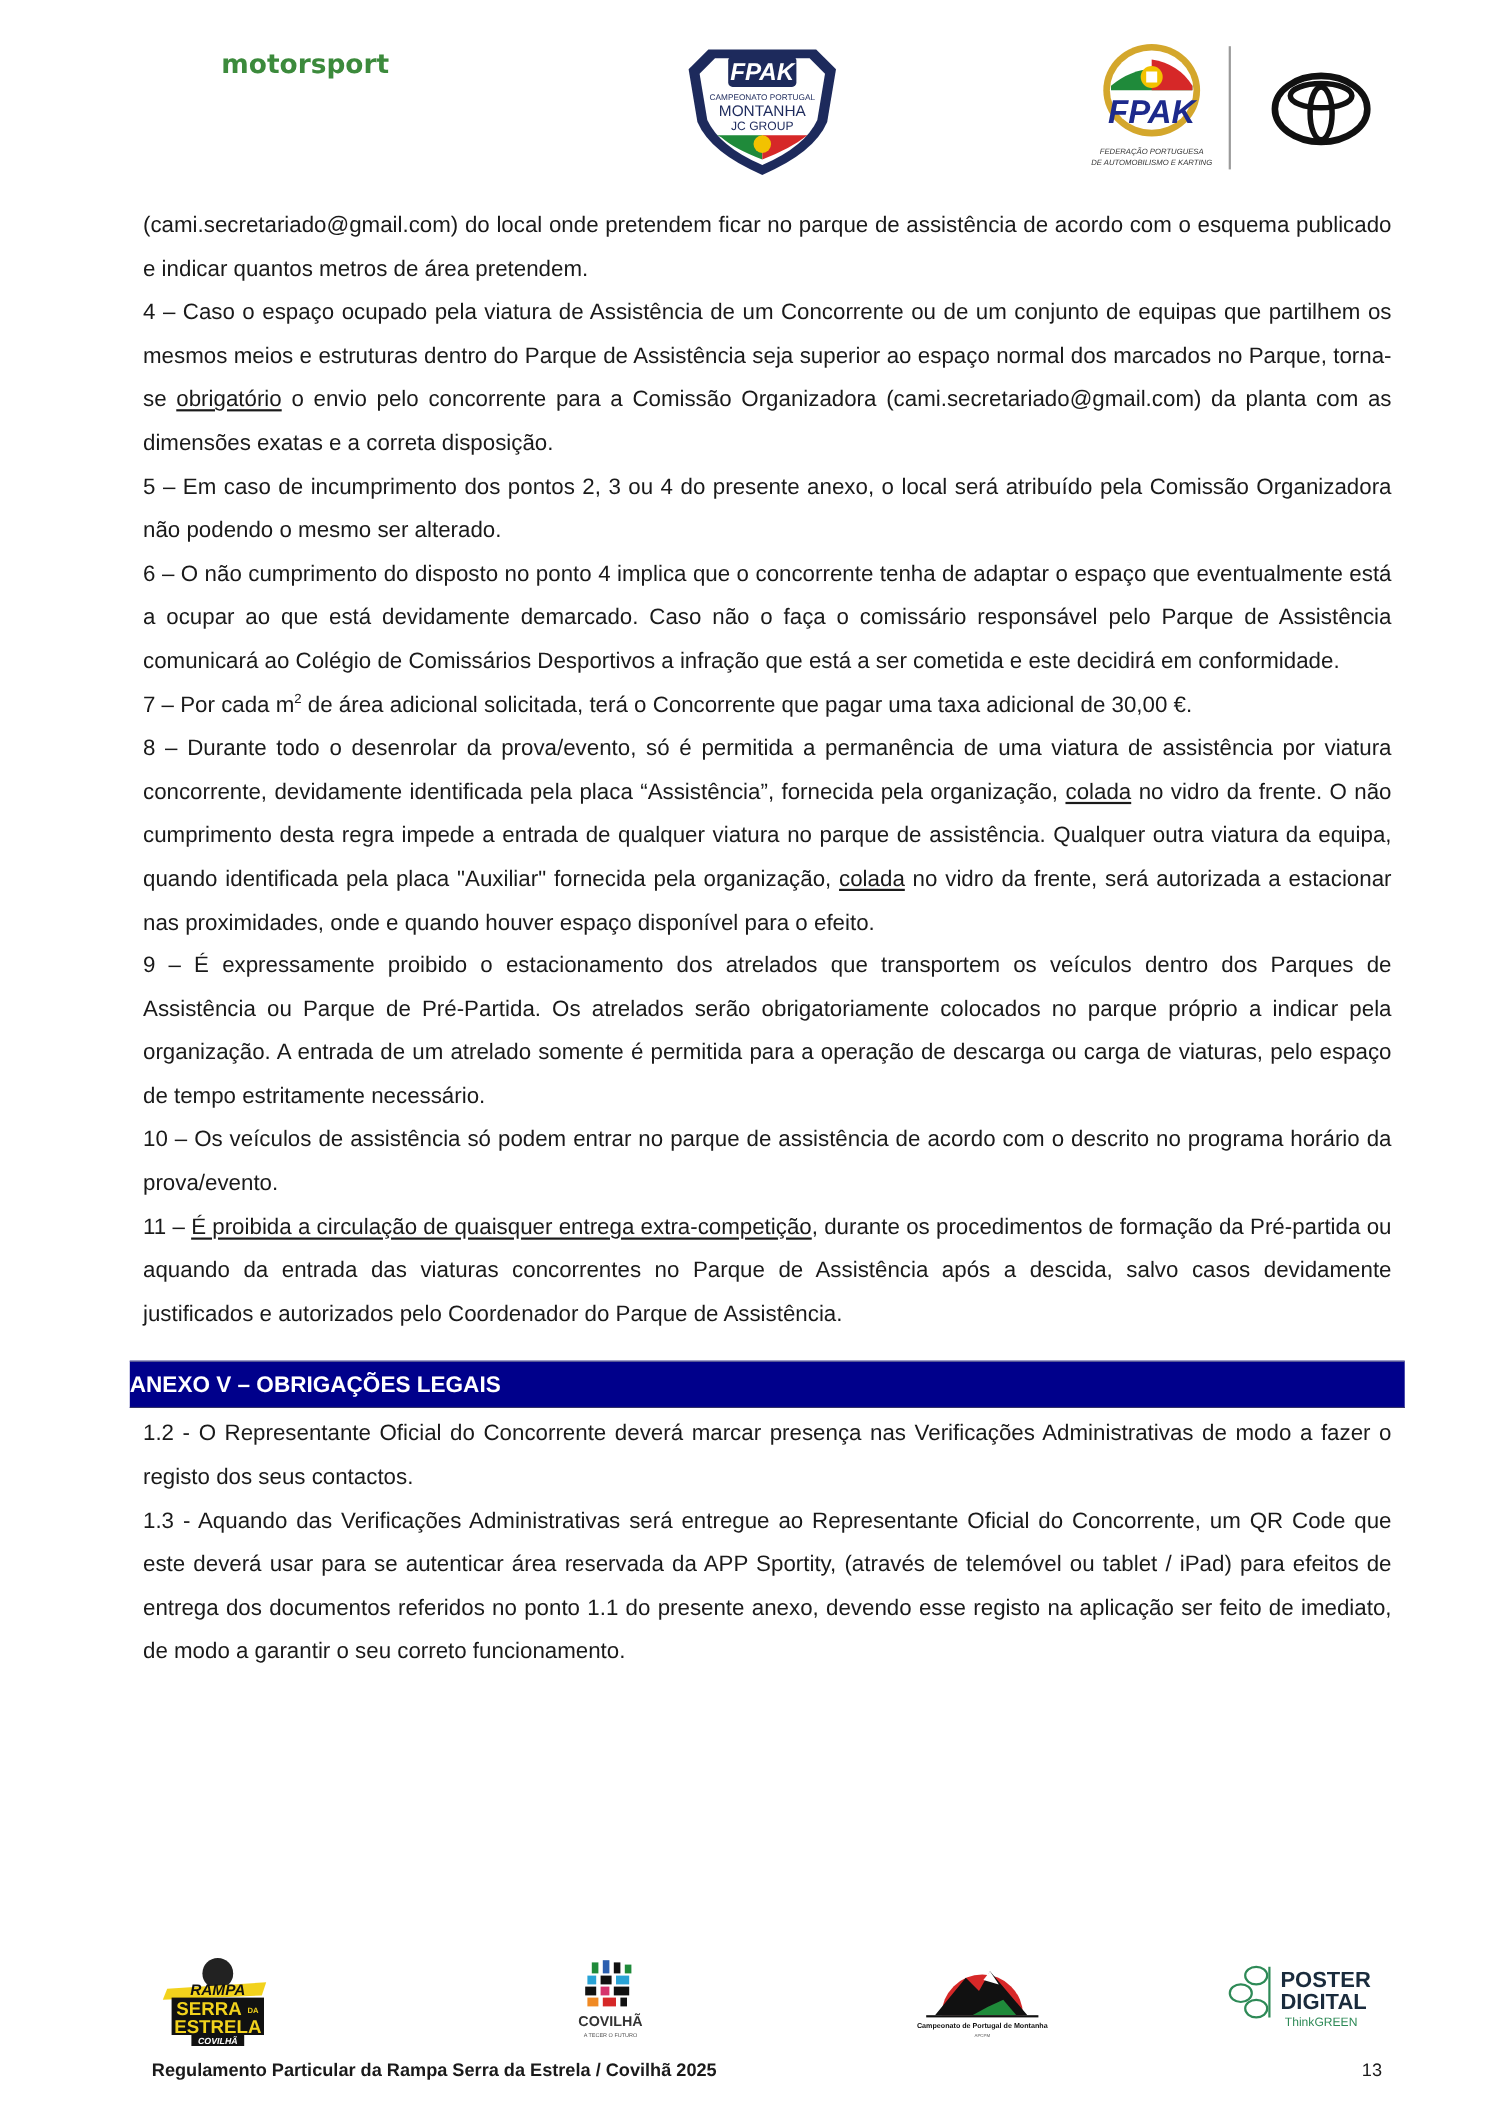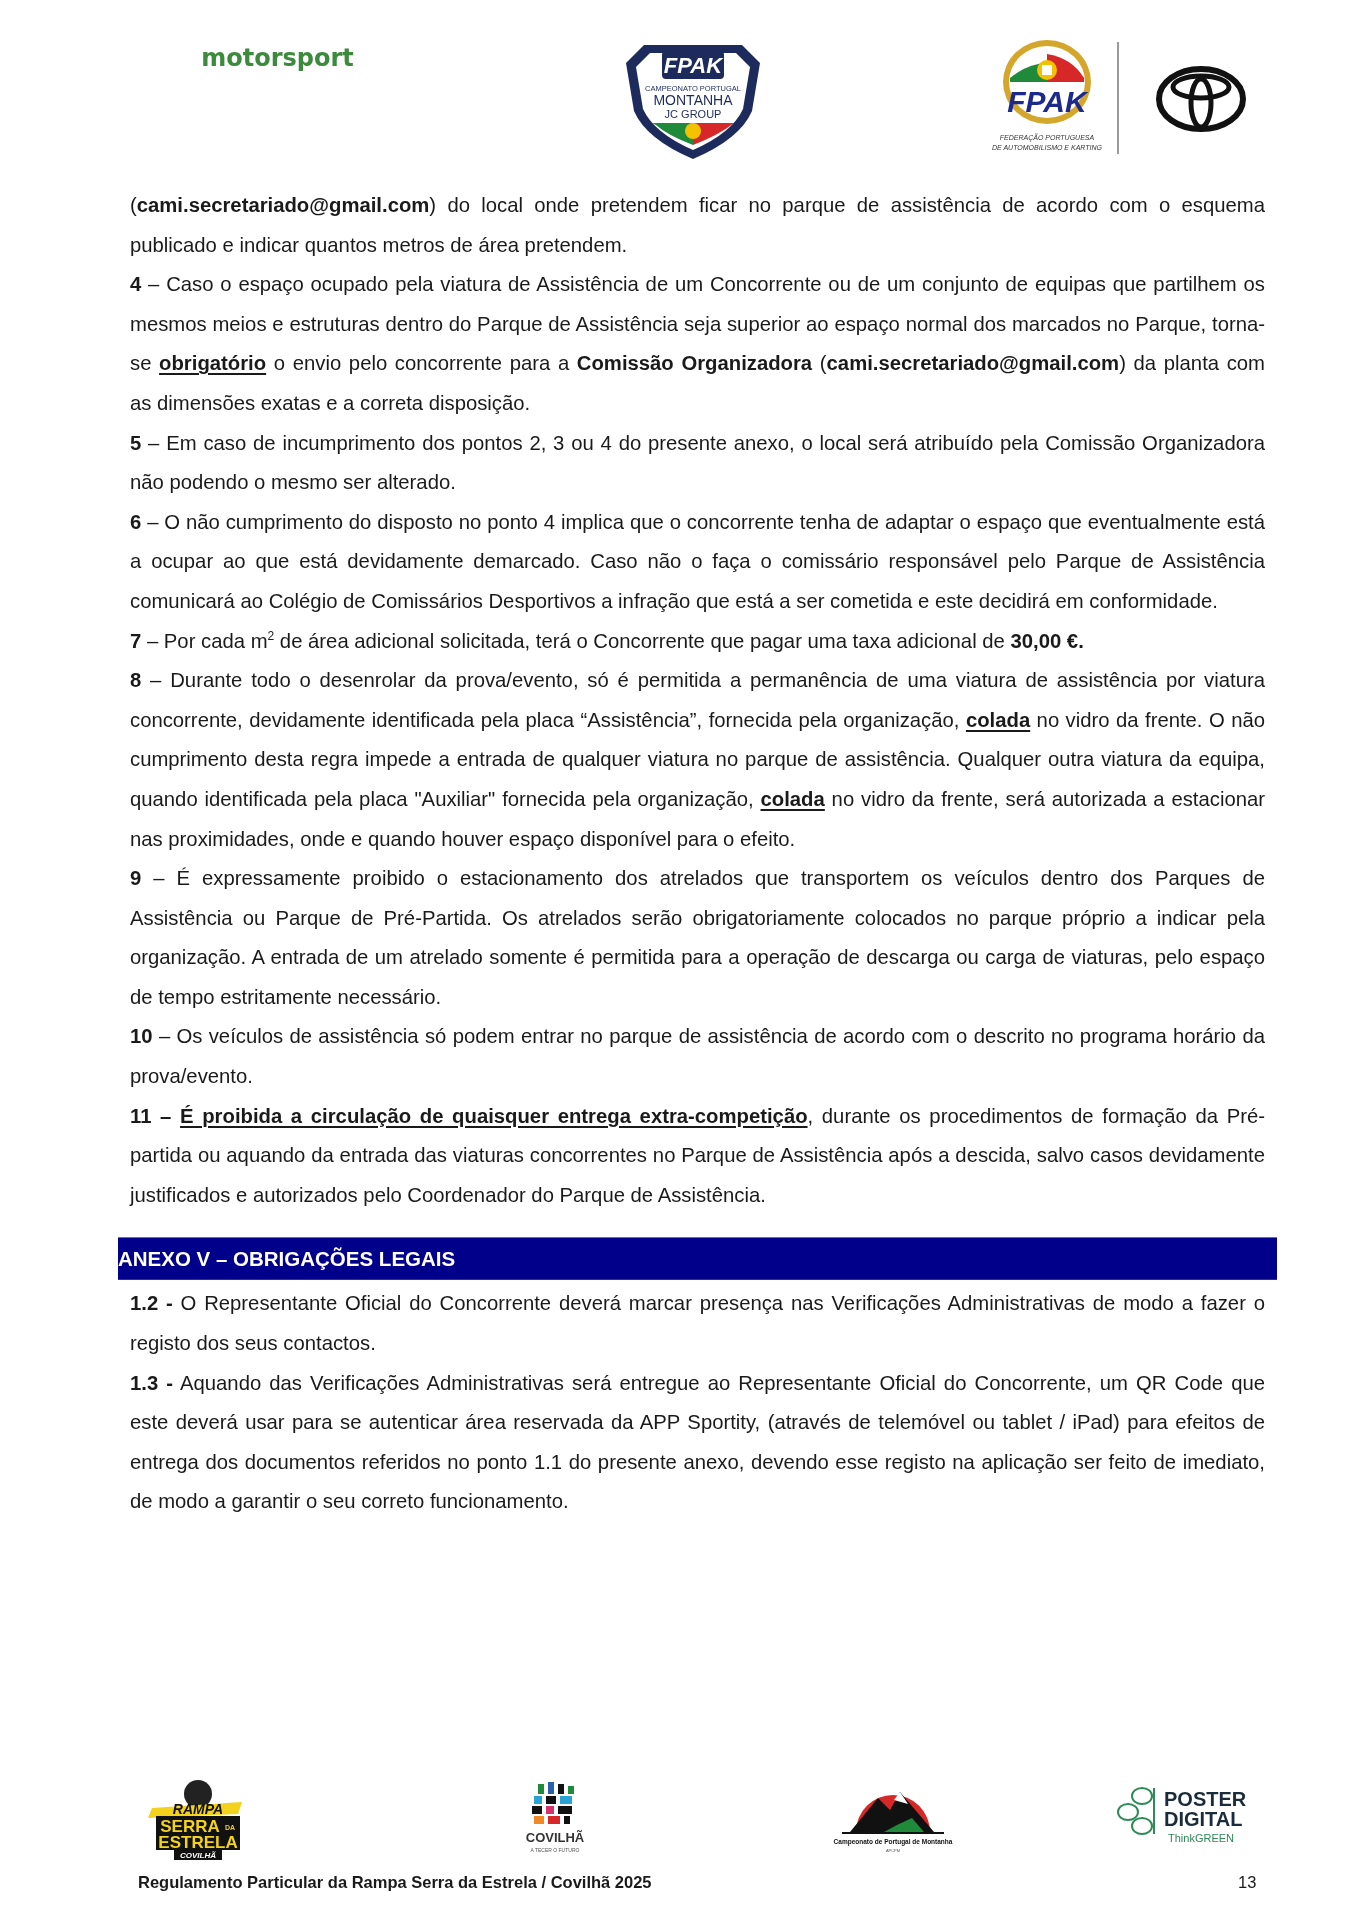--- a/index.html
+++ b/index.html
@@ -9,21 +9,21 @@
     .logo { position: absolute; }
     .cami { left: 140px; top: 50px; width: 215px; height: 110px; }
     .cami .word { font-family: "DejaVu Sans", sans-serif; font-weight: bold; font-size: 82px; color: #f08a24; line-height: 82px; letter-spacing: -2px; }
     .cami .sub { font-family: "DejaVu Sans", sans-serif; font-weight: bold; font-size: 24px; color: #3c8a3c; margin-left: 60px; margin-top: -6px; text-align: center; }
     .fpak-shield { left: 622px; top: 33px; width: 142px; height: 128px; }
     .fpak-fed { left: 990px; top: 38px; width: 115px; height: 120px; }
     .divider-v { left: 1117px; top: 42px; width: 2px; height: 112px; background: #9a9a9a; }
     .toyota { left: 1155px; top: 65px; width: 92px; height: 68px; }
     .content { position: absolute; left: 130px; top: 186px; width: 1135px; font-size: 20.3px; line-height: 39.6px; text-align: justify; }
     .content p { margin: 0; }
-    .b { font-weight: bold; }
+    .b { font-weight: normal; }
     .u { text-decoration: underline; text-decoration-thickness: 2px; text-underline-offset: 3px; }
     sup { font-size: 12px; line-height: 0; }
     .banner { background: #00008b; color: #ffffff; font-weight: bold; font-size: 20.5px;
               height: 41px; line-height: 41px; padding-left: 0; margin: 22px -12px 4px -12px;
               border-top: 1px solid #6d6d9a; border-bottom: 1px solid #333366; }
     .footer-logos { position: absolute; top: 1780px; left: 0; width: 1200px; height: 110px; }
     .footer-text { position: absolute; top: 1873px; left: 138px; font-weight: bold; font-size: 16.5px; }
     .page-num { position: absolute; top: 1873px; left: 1238px; font-size: 16.5px; }
     svg text { font-family: "Liberation Sans", sans-serif; }
   </style>

